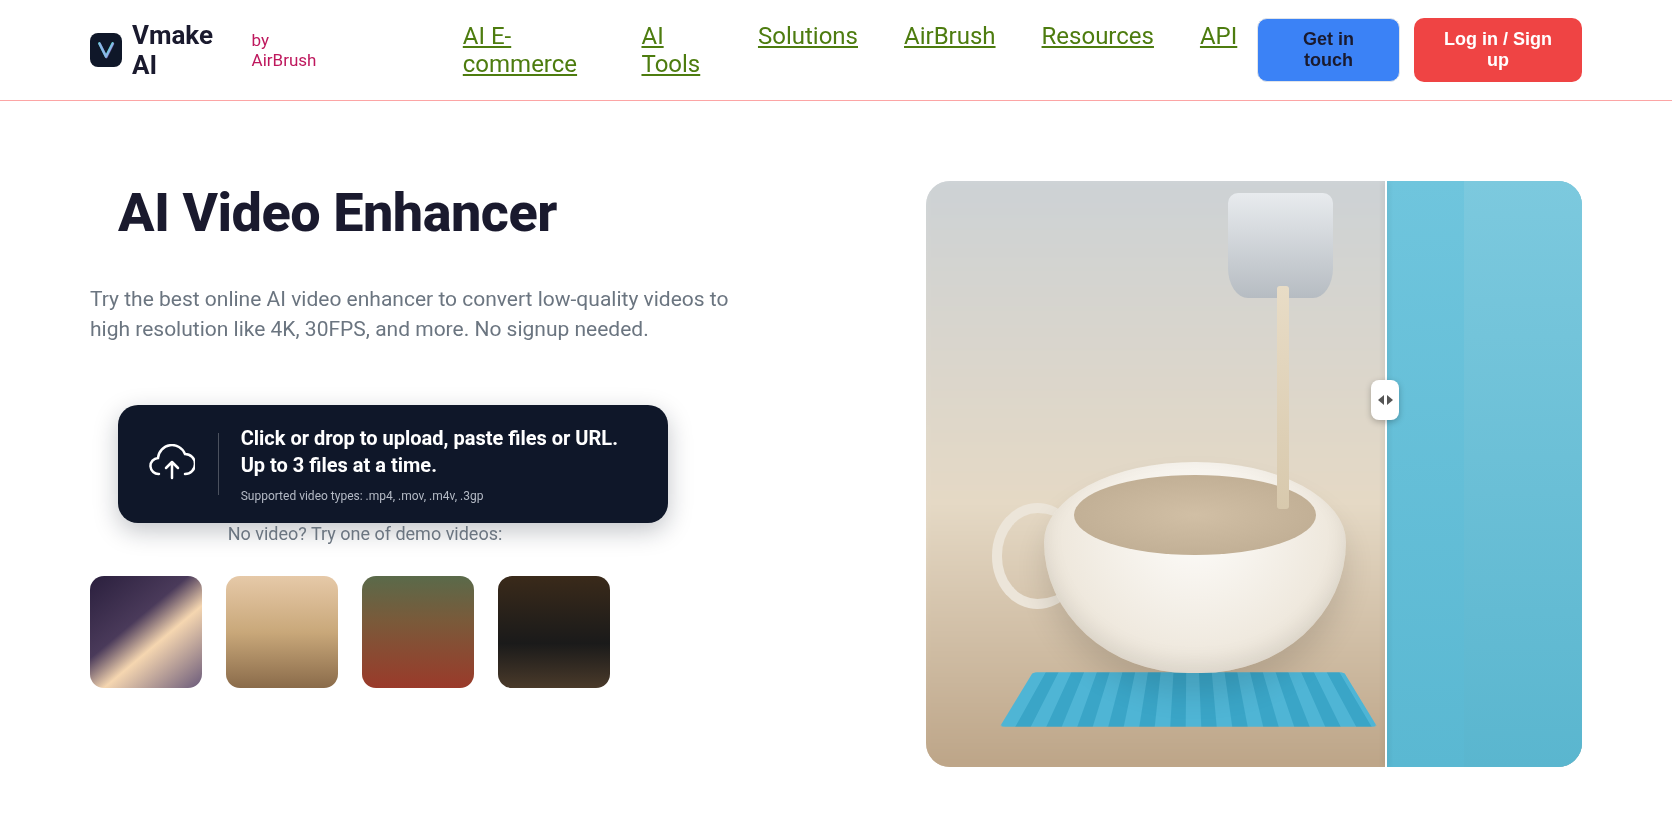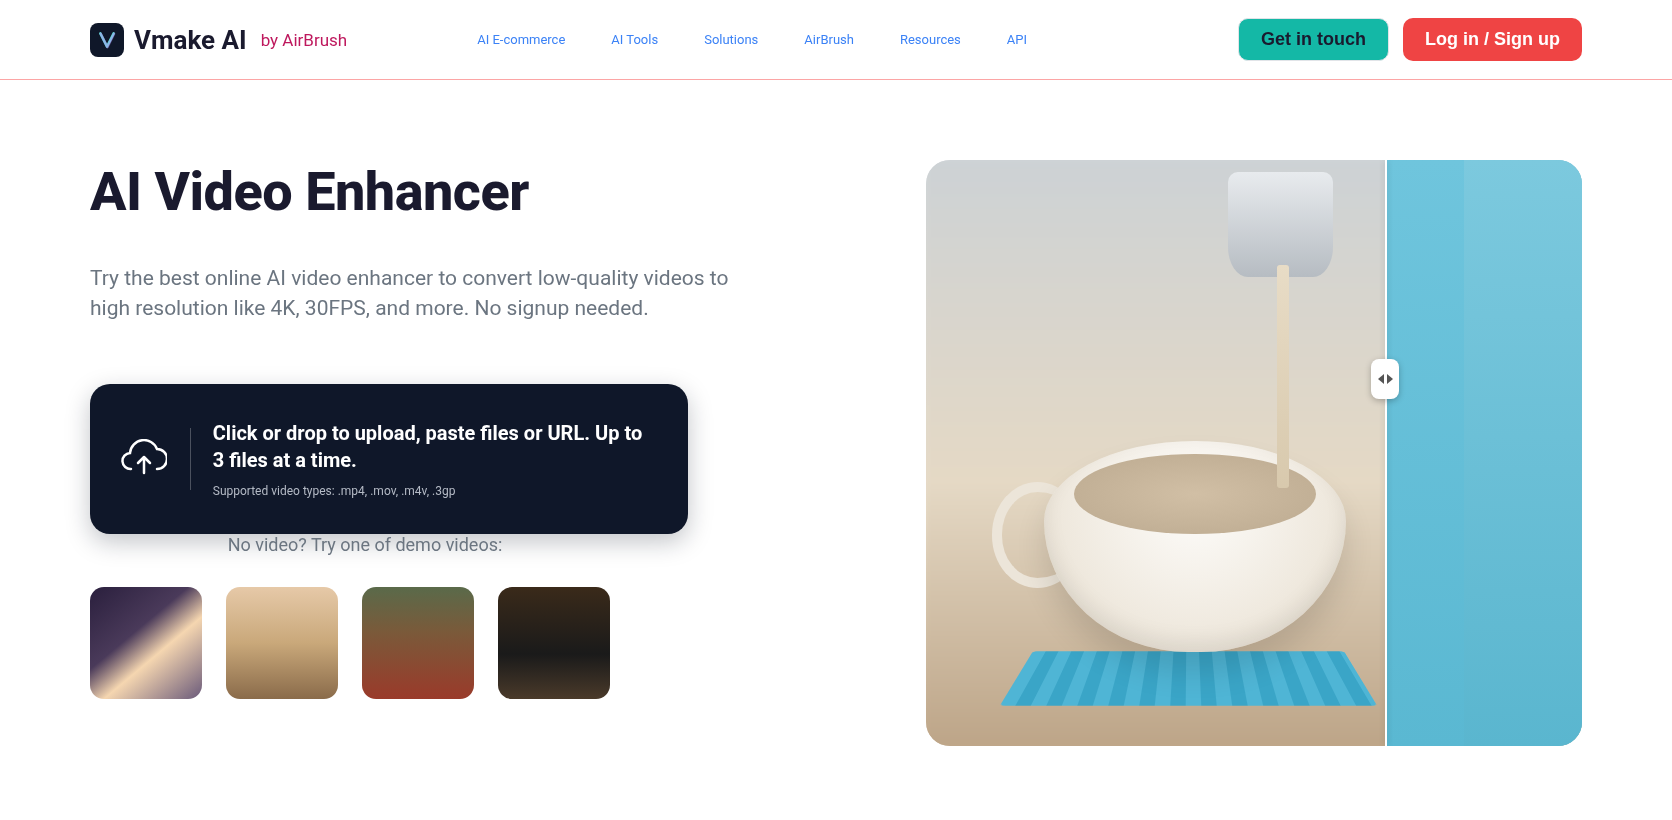--- a/index.html
+++ b/index.html
@@ -45,31 +45,32 @@
       font-size: 17px;
       color: #be185d;
       margin-left: 4px;
     }
     .nav {
       display: flex;
       gap: 46px;
       margin-left: 110px;
     }
     .nav-item {
-      font-size: 13px;
-      color: #3b82f6;
-      cursor: pointer;
+      font-size: 24px;
+      color: #4d7c0f;
+      cursor: pointer;
+      text-decoration: underline;
     }
     .header-right {
       margin-left: auto;
       display: flex;
       gap: 14px;
     }
     .btn-outline {
-      background: #14b8a6;
+      background: #3b82f6;
       border: 1px solid #e1e4e8;
       border-radius: 10px;
       padding: 10px 22px;
       font-size: 18px;
       font-weight: 600;
       color: #1a1a2e;
       cursor: pointer;
     }
     .btn-dark {
       background: #ef4444;
@@ -88,38 +89,40 @@
     }
     .left-col {
       flex: 0 0 680px;
     }
     .page-title {
       font-size: 54px;
       font-weight: 800;
       color: #1a1a2e;
       margin-bottom: 40px;
       letter-spacing: -0.5px;
+      margin-left: 28px;
     }
     .description {
       font-size: 21px;
       line-height: 1.45;
       color: #6b7580;
       margin-bottom: 60px;
       max-width: 660px;
     }
     .upload-card {
       background: #0f1729;
       border-radius: 20px;
-      padding: 36px 30px;
+      padding: 20px 30px;
       display: flex;
       align-items: center;
       gap: 22px;
-      width: 598px;
+      width: 550px;
       cursor: pointer;
       box-shadow: 0 8px 24px rgba(15, 23, 41, 0.25);
+      margin-left: 28px;
     }
     .upload-icon-wrap {
       flex: 0 0 48px;
       display: flex;
       align-items: center;
       justify-content: center;
     }
     .upload-divider {
       width: 1px;
       height: 62px;

